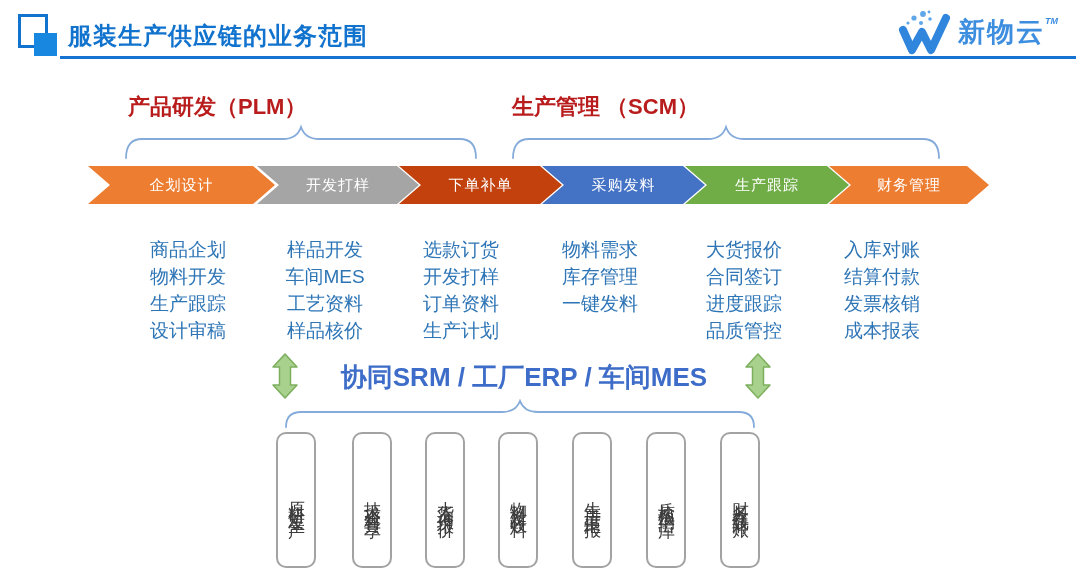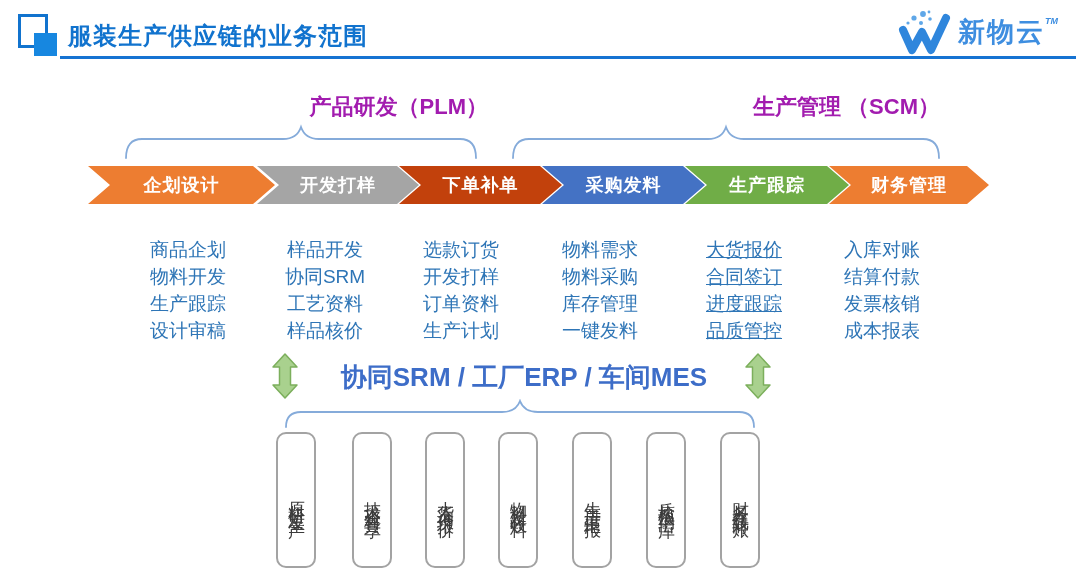--- a/index.html
+++ b/index.html
@@ -29,30 +29,30 @@
   }
   .logo { position:absolute; right:22px; top:10px; display:flex; align-items:flex-start; }
   .logo-text {
     font-size:27px; font-weight:bold; color:#3E8EE0; letter-spacing:2px;
     line-height:44px; white-space:nowrap;
   }
   .logo-tm { font-size:9px; color:#3E8EE0; font-weight:bold; margin-top:6px;font-style:italic; }
   
   .section-label {
     position:absolute; top:92px; font-size:22px; font-weight:bold;
-    color:#a21caf; text-align:right; white-space:nowrap;
+    color:#b91c1c; text-align:left; white-space:nowrap;
   }
   #label-plm { left:128px; width:360px; }
   #label-scm { left:512px; width:428px; }
   .brace { position:absolute; pointer-events:none; }
   
   .flow-arrow {
     position:absolute; top:166px; height:38px;
     display:flex; align-items:center; justify-content:center;
-    color:#ffffff; font-size:18px; font-weight:700; letter-spacing:1px;
+    color:#ffffff; font-size:15px; font-weight:400; letter-spacing:1px;
     padding-left:22px; padding-right:22px; white-space:nowrap;
     clip-path:polygon(0 0, calc(100% - 22px) 0, 100% 50%, calc(100% - 22px) 100%, 0 100%, 22px 50%);
   }
   
   .list-col {
     position:absolute; top:236px; width:150px; text-align:center;
     color:#2E75B6; font-size:19px; font-weight:500; line-height:27px;
     white-space:nowrap;
   }
   
@@ -129,37 +129,36 @@
   </div>
 
   <div class="list-col" style="left:113px;">
     <div>商品企划</div>
     <div>物料开发</div>
     <div>生产跟踪</div>
     <div>设计审稿</div>
   </div>
   <div class="list-col" style="left:250px;">
     <div>样品开发</div>
-    <div>协同SRM</div>
+    <div>车间MES</div>
     <div>工艺资料</div>
     <div>样品核价</div>
   </div>
   <div class="list-col" style="left:386px;">
     <div>选款订货</div>
     <div>开发打样</div>
     <div>订单资料</div>
     <div>生产计划</div>
   </div>
   <div class="list-col" style="left:525px;">
     <div>物料需求</div>
-    <div>物料采购</div>
     <div>库存管理</div>
     <div>一键发料</div>
   </div>
-  <div class="list-col" style="left:669px;text-decoration:underline;">
+  <div class="list-col" style="left:669px;">
     <div>大货报价</div>
     <div>合同签订</div>
     <div>进度跟踪</div>
     <div>品质管控</div>
   </div>
   <div class="list-col" style="left:807px;">
     <div>入库对账</div>
     <div>结算付款</div>
     <div>发票核销</div>
     <div>成本报表</div>

